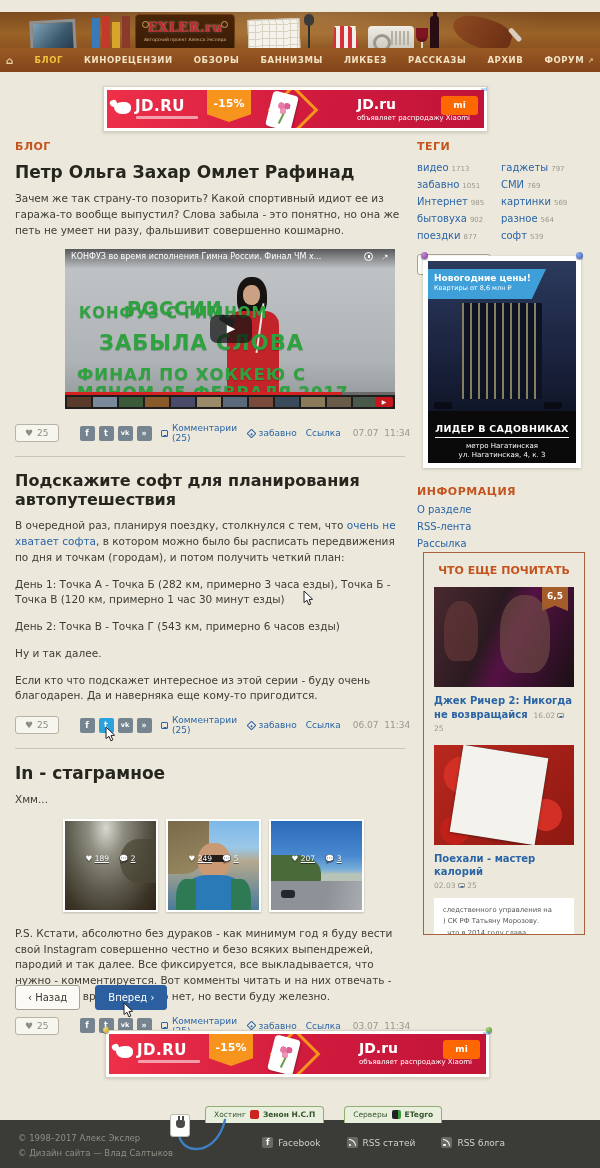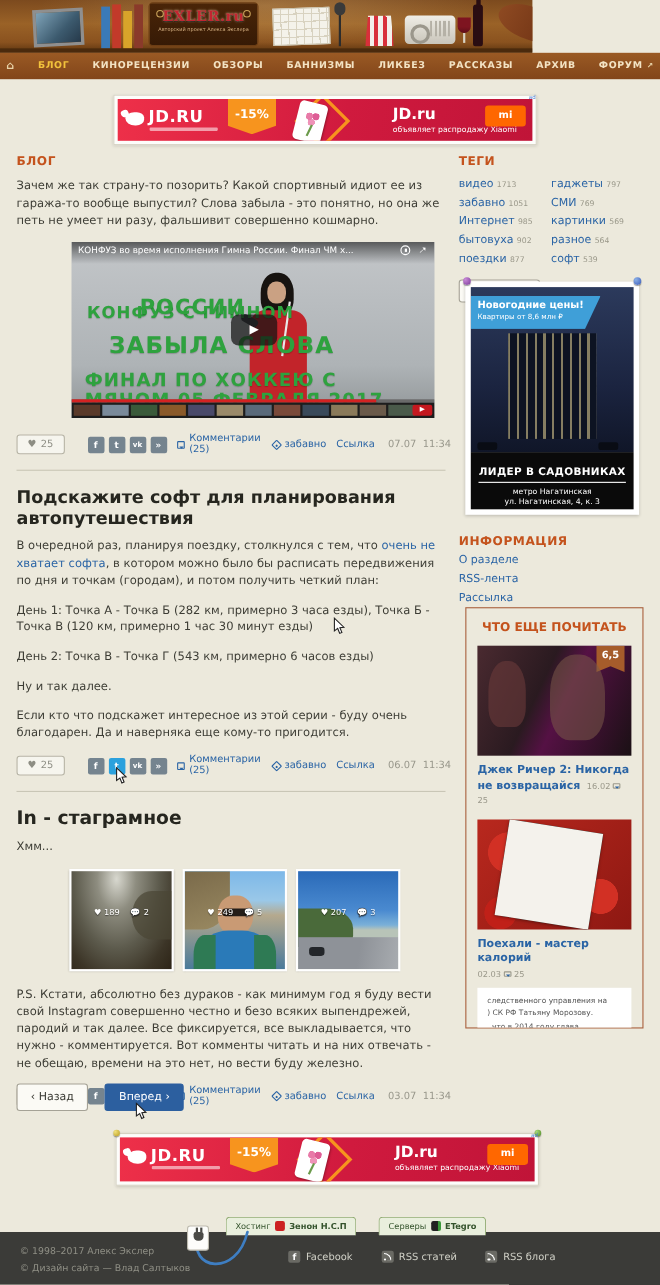--- a/index.html
+++ b/index.html
@@ -1,21 +1,21 @@
 <!DOCTYPE html>
 <html><head>
 <meta charset="utf-8">
 <style>
   * { margin:0; padding:0; box-sizing:border-box; }
   html,body { width:600px; height:1168px; }
   body { position:relative; background:#ece9dc; font-family:"DejaVu Sans", sans-serif; color:#3a3a33; overflow:hidden; }
   a { text-decoration:none; }
 
   
-  .hdr { position:absolute; left:0; top:0; width:484px; height:48px;
+  .hdr { position:absolute; left:0; top:12px; width:600px; height:48px;
     background:linear-gradient(180deg,#7c4a1e 0%,#9a6227 45%,#8a521f 80%,#59330f 100%); overflow:hidden; }
   .hdr:before { content:""; position:absolute; inset:0;
     background:radial-gradient(ellipse at 50% 10%, rgba(255,220,150,.25), transparent 60%); }
   .shelf-edge { position:absolute; left:0; bottom:0; width:100%; height:4px; background:#4a2a0d; }
   .photo-frame { position:absolute; left:30px; top:8px; width:46px; height:34px; background:#c9c9c9; border:3px solid #8f8f8f; transform:rotate(-3deg); }
   .photo-frame i { display:block; width:100%; height:100%; background:linear-gradient(135deg,#7fa3b8,#3c5a6e 60%,#26394a); }
   .books { position:absolute; left:92px; top:4px; width:40px; height:40px; display:flex; align-items:flex-end; gap:2px; }
   .books i { display:block; width:8px; }
   .plaque { position:absolute; left:135px; top:2px; width:100px; height:40px; background:linear-gradient(#4a2508,#361a05); border:1px solid #6b3d14; border-radius:4px; text-align:center; padding-top:5px; }
   .plaque .lg { font-family:"DejaVu Serif", serif; font-weight:bold; font-size:13px; color:#c22530; text-shadow:0 0 2px #f2dcb0, 0 1px 0 #000; letter-spacing:.5px; }
@@ -123,21 +123,21 @@
   .im2 .head { position:absolute; left:30px; top:22px; width:32px; height:36px; background:#c99a74; border-radius:45%; }
   .im2 .glasses { position:absolute; left:34px; top:34px; width:24px; height:7px; background:#241d18; border-radius:3px; }
   .im2 .shirt { position:absolute; left:16px; top:54px; width:60px; height:40px; background:#2a7ab8; border-radius:40% 40% 0 0; }
   .im2 .hoodie { position:absolute; left:8px; top:58px; width:20px; height:36px; background:#2e7a54; border-radius:50% 0 0 0; }
   .im2 .hoodie2 { position:absolute; right:8px; top:58px; width:20px; height:36px; background:#2e7a54; border-radius:0 50% 0 0; }
   .im3 { background:linear-gradient(180deg,#2a6ab8 0%,#4a8ad0 40%,#7ab0d8 55%,#b8c4b8 60%); }
   .im3 .hill { position:absolute; left:0; top:38%; width:55%; height:40%; background:#4a6a3a; border-radius:0 50% 30% 0; }
   .im3 .road { position:absolute; left:0; bottom:0; width:100%; height:32%; background:linear-gradient(100deg,#8e9298 60%,#a8acb0); }
   .im3 .car { position:absolute; left:10px; bottom:12px; width:14px; height:8px; background:#23262a; border-radius:3px; }
   .iov { position:absolute; left:0; top:38%; width:100%; display:flex; justify-content:center; gap:10px; color:#fff; font-size:7.5px; text-shadow:0 1px 1px rgba(0,0,0,.5); }
-  .iov b { font-weight:normal; }
+  .iov b { font-weight:normal;text-decoration:underline; }
 
   
   .pager { position:absolute; left:15px; top:985px; width:570px; height:30px; }
   .btn { display:inline-block; font-size:10px; padding:6px 12px; border-radius:3px; border:1px solid #a5a296; background:#fbfaf5; color:#3a3a33; }
   .btn.primary { position:relative; background:#2c5f9f; border-color:#2c5f9f; color:#fff; margin-left:10px; }
   .pp { position:absolute; right:0; top:0; }
 
   
   .cursor { position:absolute; width:12px; height:17px; z-index:40; }
 
@@ -255,20 +255,21 @@
     <span class="ad-phone"></span>
     <span class="ad-h">JD.ru</span>
     <span class="ad-s">объявляет распродажу Xiaomi</span>
     <span class="ad-mi">mi</span>
   </div>
 </div>
 
 <div class="main">
   <div class="sec-label">БЛОГ</div>
 
+  <div class="post-title">Петр Ольга Захар Омлет Рафинад</div>
   <p>Зачем же так страну-то позорить? Какой спортивный идиот ее из гаража-то вообще выпустил? Слова забыла - это понятно, но она же петь не умеет ни разу, фальшивит совершенно кошмарно.</p>
   <div class="video">
     <div class="singer">
       <div class="hair"></div>
         <div class="face"></div>
         <div class="body"></div>
         <div class="mic2"></div>
         <div class="wire"></div>
     </div>
     <span class="vtxt vt1">КОНФУЗ С ГИМНОМ</span>

